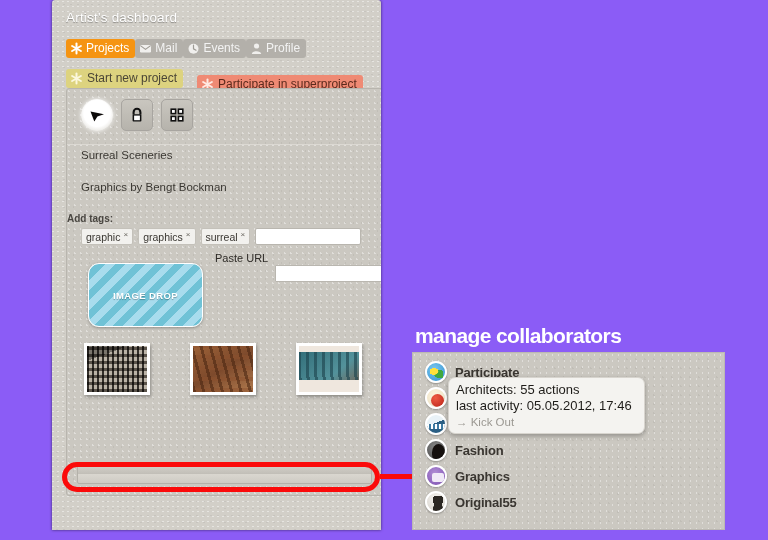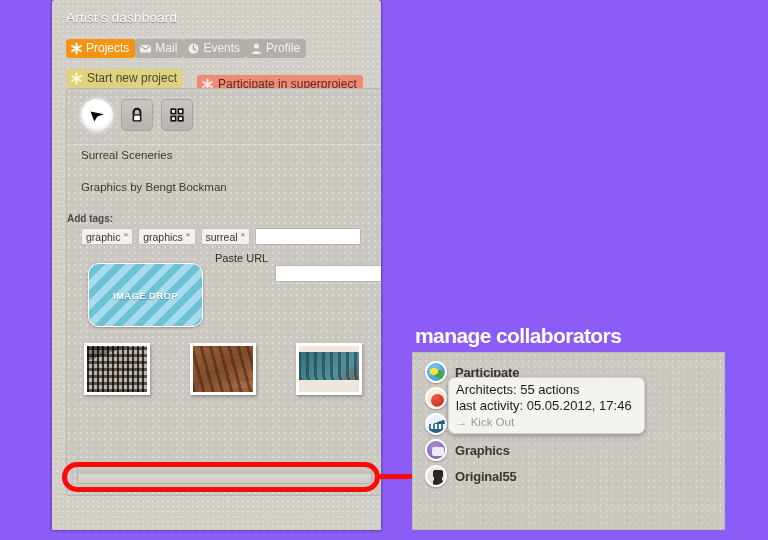--- a/index.html
+++ b/index.html
@@ -546,20 +546,24 @@
       <div class="collab-item">
         <span class="avatar av-cooking"></span>
         <span class="collab-name">Cooking for fun</span>
       </div>
 
       <div class="collab-item">
         <span class="avatar av-designer"></span>
         <span class="collab-name">Designer</span>
       </div>
 
+      <div class="collab-item">
+        <span class="avatar av-fashion"></span>
+        <span class="collab-name">Fashion</span>
+      </div>
 
       <div class="collab-item">
         <span class="avatar av-graphics"></span>
         <span class="collab-name">Graphics</span>
       </div>
 
       <div class="collab-item">
         <span class="avatar av-original"></span>
         <span class="collab-name">Original55</span>
       </div>

